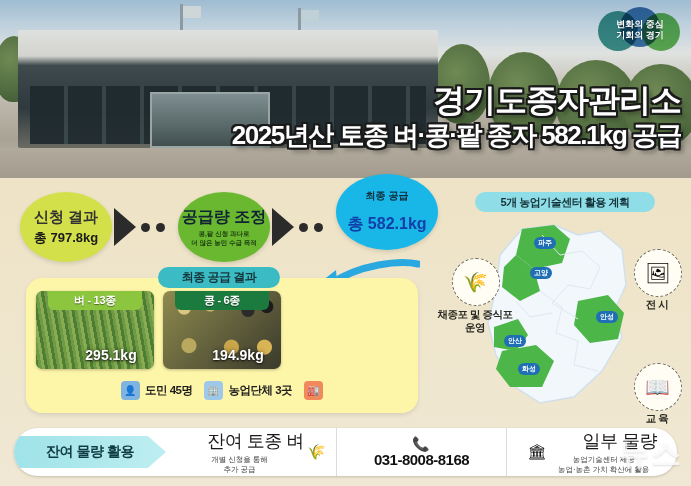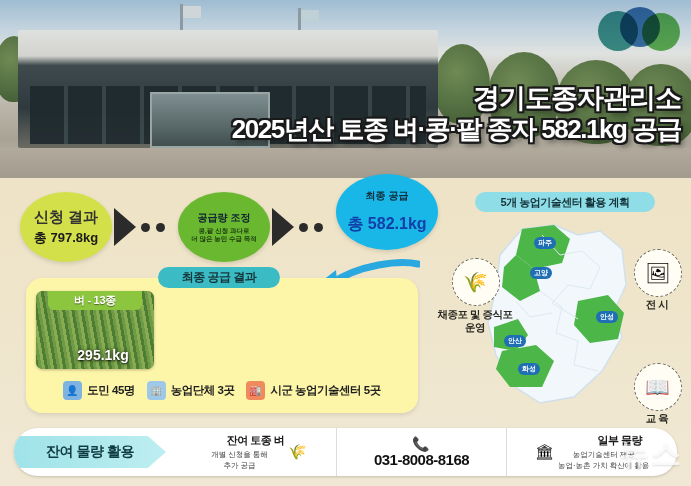--- a/index.html
+++ b/index.html
@@ -58,21 +58,21 @@
     background:linear-gradient(180deg,#b2ab9d,#a39b8d);
   }
   .pole{position:absolute;width:3px;background:#8d9aa2;}
   .flag{position:absolute;width:18px;height:12px;border-radius:1px;}
   .tree{position:absolute;border-radius:50% 50% 45% 45%;
     background:radial-gradient(circle at 40% 35%,#6f8a54,#3f5a33);}
 
   
   .head-wrap{position:absolute;right:10px;top:84px;text-align:right;}
   .head1{
-    font-size:27px;font-weight:bold;color:#fff;letter-spacing:-1px;line-height:1.05;
+    font-size:32px;font-weight:bold;color:#fff;letter-spacing:-1px;line-height:1.05;
     text-shadow:
       -2px -2px 0 #1a1a1a, 2px -2px 0 #1a1a1a, -2px 2px 0 #1a1a1a, 2px 2px 0 #1a1a1a,
       0 -2px 0 #1a1a1a, 0 2px 0 #1a1a1a, -2px 0 0 #1a1a1a, 2px 0 0 #1a1a1a,
       4px 4px 5px rgba(0,0,0,.45);
   }
   .head2{
     margin-top:4px;
     font-size:26px;font-weight:bold;color:#fff;letter-spacing:-1.5px;line-height:1.05;
     text-shadow:
       -2px -2px 0 #1a1a1a, 2px -2px 0 #1a1a1a, -2px 2px 0 #1a1a1a, 2px 2px 0 #1a1a1a,
@@ -100,21 +100,21 @@
   .circle{
     position:absolute;border-radius:50%;
     display:flex;flex-direction:column;align-items:center;justify-content:center;
     text-align:center;box-shadow:0 2px 4px rgba(0,0,0,.12);
   }
   #c1{left:20px;top:192px;width:92px;height:70px;background:#d4e04a;}
   #c1 .t{font-size:15px;font-weight:bold;color:#333;}
   #c1 .v{font-size:13px;font-weight:bold;color:#1a1a1a;margin-top:2px;}
 
   #c2{left:178px;top:192px;width:92px;height:70px;background:#6ab830;}
-  #c2 .t{font-size:10px;font-weight:bold;color:#123;}
+  #c2 .t{font-size:16px;font-weight:bold;color:#123;}
   #c2 .s{font-size:6.5px;color:#1c3a10;line-height:1.3;margin-top:2px;font-weight:bold;}
 
   #c3{left:336px;top:174px;width:102px;height:76px;background:#19b7e8;}
   #c3 .t{font-size:10px;font-weight:bold;color:#10303f;}
   #c3 .v{font-size:16px;font-weight:bold;color:#123fa8;margin-top:11px;}
 
   .arrowhead{position:absolute;width:0;height:0;
     border-top:19px solid transparent;border-bottom:19px solid transparent;
     border-left:22px solid #2b2b2b;}
   #a1{left:114px;top:208px;}
@@ -165,21 +165,21 @@
     position:absolute;left:12px;top:0;width:94px;height:19px;
     border-radius:0 0 6px 6px;
     display:flex;align-items:center;justify-content:center;
     color:#fff;font-size:11px;font-weight:bold;letter-spacing:-.3px;
     text-shadow:0 1px 1px rgba(0,0,0,.45);
   }
   .p1 .ptag{background:#8cc63f;}
   .p2 .ptag{background:#1b7a3d;}
   .p3 .ptag{background:#e8216c;}
   .pval{
-    position:absolute;left:8px;bottom:6px;width:118px;text-align:center;
+    position:absolute;left:16px;bottom:6px;width:118px;text-align:center;
     color:#fff;font-size:14px;font-weight:bold;
     text-shadow:0 1px 2px rgba(0,0,0,.75),0 0 4px rgba(0,0,0,.6);
   }
   .yrow{
     position:absolute;left:30px;top:378px;width:384px;height:24px;
     display:flex;align-items:center;justify-content:center;gap:12px;
   }
   .ystat{display:flex;align-items:center;gap:5px;}
   .ystat .ic{width:19px;height:19px;border-radius:4px;
     display:flex;align-items:center;justify-content:center;font-size:10px;color:#fff;}
@@ -212,21 +212,21 @@
   }
   .bb-left{
     width:152px;height:32px;background:linear-gradient(90deg,#9fe3e8,#bdeef1);
     display:flex;align-items:center;justify-content:center;
     font-size:14px;font-weight:bold;color:#0f3b44;letter-spacing:-.5px;
     clip-path:polygon(0 0,88% 0,100% 50%,88% 100%,0 100%);
   }
   .bb-seg{flex:1;height:48px;display:flex;align-items:center;justify-content:center;
     border-right:1px solid #dcdcdc;}
   .bb-seg:last-child{border-right:none;}
-  .bb-t1{font-size:11px;font-weight:bold;color:#1a1a1a;letter-spacing:-.5px;margin-left:32px;}
+  .bb-t1{font-size:18px;font-weight:normal;color:#1a1a1a;letter-spacing:-.5px;margin-left:32px;}
   .bb-t2{font-size:7.5px;color:#3a3a3a;line-height:1.35;text-align:center;margin-top:2px;}
   .bb-phone{font-size:15px;font-weight:bold;color:#111;letter-spacing:-.5px;}
   .watermark{
     position:absolute;right:8px;top:432px;width:200px;height:44px;
     color:rgba(255,255,255,.75);font-size:30px;font-weight:bold;
     letter-spacing:2px;text-align:right;line-height:44px;pointer-events:none;
     text-shadow:0 1px 2px rgba(0,0,0,.12);
   }
 </style>
 </head>
@@ -253,20 +253,24 @@
     <div class="entry"></div>
 
 
     <div class="ground"></div>
   </div>
 
   <div class="brand">
     <div class="b1"></div>
     <div class="b2"></div>
     <div class="b3"></div>
+    <div class="brand-txt">
+      <div>변화의 중심</div>
+      <div>기회의 경기</div>
+    </div>
   </div>
 
   <div class="head-wrap">
     <div class="head1">경기도종자관리소</div>
     <div class="head2">2025년산 토종 벼·콩·팥 종자 582.1kg 공급</div>
   </div>
 
   <div class="circle" id="c1">
     <div class="t">신청 결과</div>
     <div class="v">총 797.8kg</div>
@@ -296,34 +300,38 @@
 
   <div class="ycard"></div>
   <div class="ribbon">최종 공급 결과</div>
 
   <div class="cards">
     <div class="pcard p1">
       <div class="img"></div>
       <div class="ptag">벼 - 13종</div>
       <div class="pval">295.1kg</div>
     </div>
+    <div class="pcard p2">
+      <div class="img"></div>
+      <div class="ptag">콩 - 6종</div>
+      <div class="pval">194.9kg</div>
+    </div>
   </div>
 
   <div class="yrow">
     <div class="ystat">
       <div class="ic" style="background:#7fb3e0;">👤</div>
       <div class="lb">도민 45명</div>
     </div>
     <div class="ystat">
       <div class="ic" style="background:#9ec8ea;">🏢</div>
       <div class="lb">농업단체 3곳</div>
     </div>
     <div class="ystat">
       <div class="ic" style="background:#f08a5d;">🏭</div>
-      <div class="lb">시군 농업기술센터 5곳</div>
     </div>
   </div>
 
   <div class="maptitle">5개 농업기술센터 활용 계획</div>
 
   <svg class="mapbox" viewBox="0 0 150 195">
     <path d="M18 40 L40 14 L72 10 L96 20 L118 16 L140 34 L144 70 L132 96 L140 122 L120 156 L92 182 L58 188 L30 170 L14 140 L6 108 L14 74 Z" fill="#f2f7fb" stroke="#cfe0ec" stroke-width="1.4"></path>
     <path d="M40 14 L72 10 L88 24 L80 48 L52 54 L34 40 Z" fill="#4cb648"></path>
     <path d="M34 40 L52 54 L58 76 L38 86 L20 72 L22 52 Z" fill="#4cb648"></path>
     <path d="M96 86 L126 80 L142 98 L136 124 L108 128 L92 110 Z" fill="#4cb648"></path>

